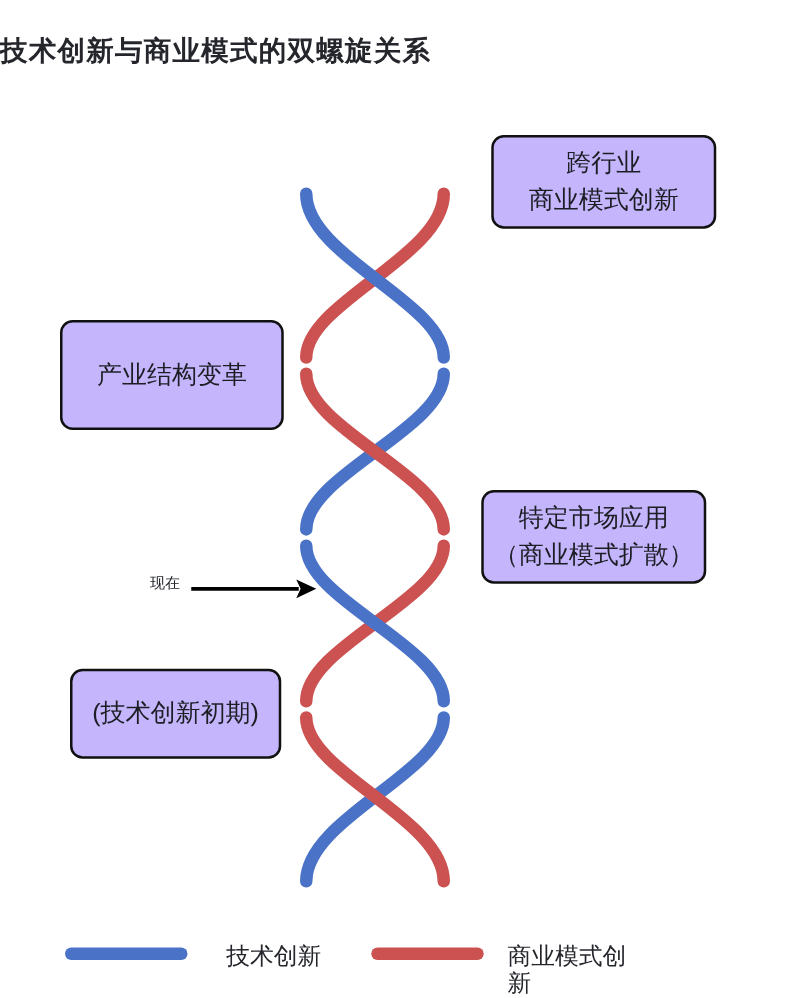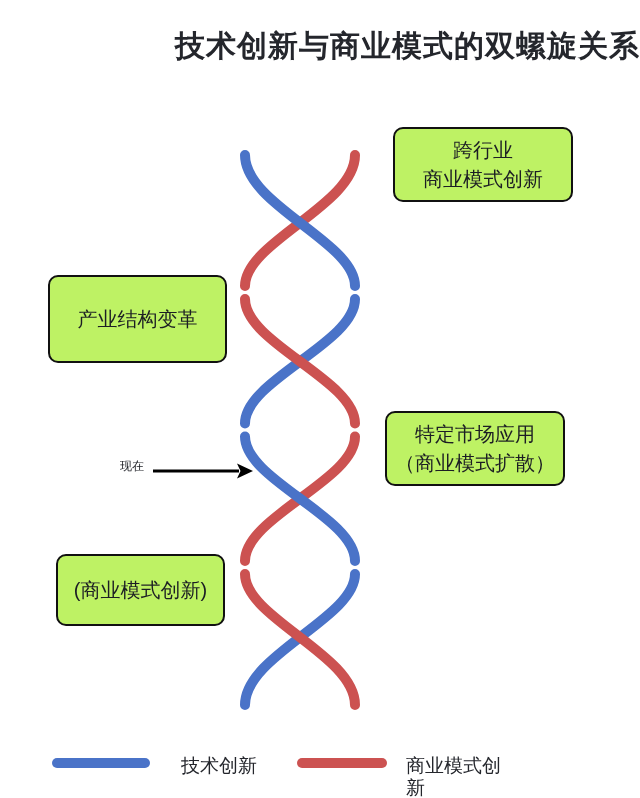--- a/index.html
+++ b/index.html
@@ -1,29 +1,29 @@
 <!DOCTYPE html>
 <html><head>
 <meta charset="utf-8">
 <style>
   html,body{margin:0;padding:0;}
   body{
     width:640px;height:798px;position:relative;background:#ffffff;overflow:hidden;
     font-family:"Liberation Sans","DejaVu Sans",sans-serif;color:#22242a;
   }
   .title{
-    position:absolute;left:0;top:26px;width:640px;text-align:right;
-    font-size:30px;font-weight:600;letter-spacing:1px;color:#24262c;
+    position:absolute;left:0;top:26px;width:640px;text-align:left;
+    font-size:22px;font-weight:600;letter-spacing:1px;color:#24262c;
   }
   .helix-svg{position:absolute;left:0;top:0;}
   .ann-box{
-    position:absolute;background:#bef264;border:2.5px solid #111111;border-radius:10px;
+    position:absolute;background:#c4b5fd;border:2.5px solid #111111;border-radius:10px;
     display:flex;flex-direction:column;align-items:center;justify-content:center;
     font-size:20px;font-weight:500;line-height:29px;color:#1c1e24;text-align:center;
-    box-sizing:border-box;z-index:3;margin-top:19px;
+    box-sizing:border-box;z-index:3;
   }
   .box-cross-industry{left:393px;top:108px;width:180px;height:75px;}
   .box-industry-structure{left:48px;top:256px;width:179px;height:88px;}
   .box-bm-diffusion{left:385px;top:392px;width:180px;height:75px;}
   .box-tech-initial{left:56px;top:535px;width:169px;height:72px;}
   .now-label{
     position:absolute;left:92px;top:458px;width:52px;text-align:right;
     font-size:12px;font-weight:500;color:#1c1e24;z-index:3;
   }
   .legend{position:absolute;left:0;top:0;width:508px;height:798px;z-index:3;pointer-events:none;}
@@ -67,21 +67,21 @@
 <div class="ann-box box-industry-structure">
   <span>产业结构变革</span>
 </div>
 
 <div class="ann-box box-bm-diffusion">
   <span>特定市场应用</span>
   <span>（商业模式扩散）</span>
 </div>
 
 <div class="ann-box box-tech-initial">
-  <span>(商业模式创新)</span>
+  <span>(技术创新初期)</span>
 </div>
 
 <div class="now-label">现在</div>
 
 <div class="legend">
   <div class="legend-pill tech" style="background: rgb(74, 115, 200);"></div>
   <div class="legend-label tech">技术创新</div>
   <div class="legend-pill business" style="background: rgb(204, 82, 81);"></div>
   <div class="legend-label business">商业模式创新</div>
 </div>

